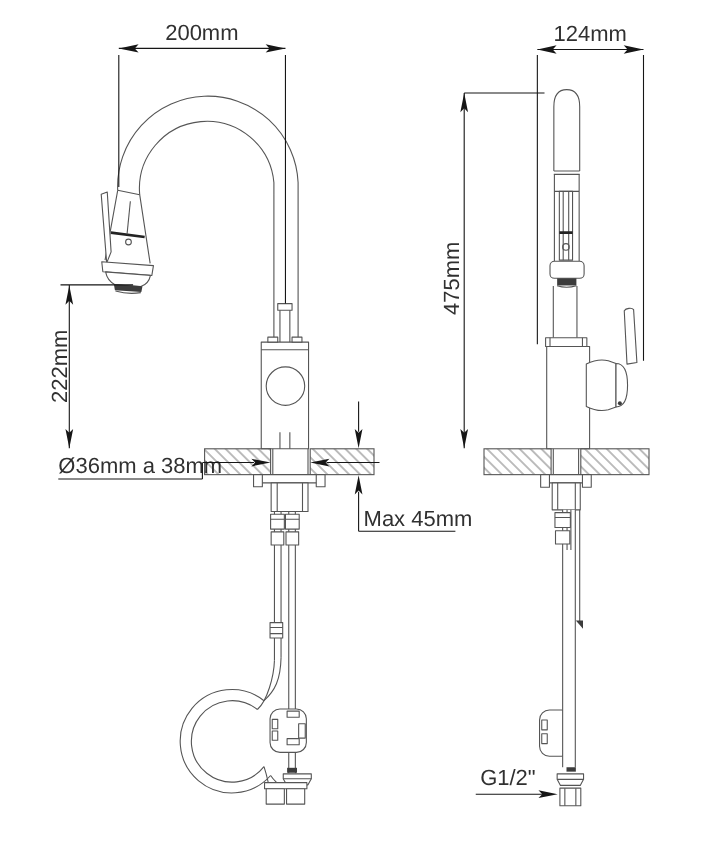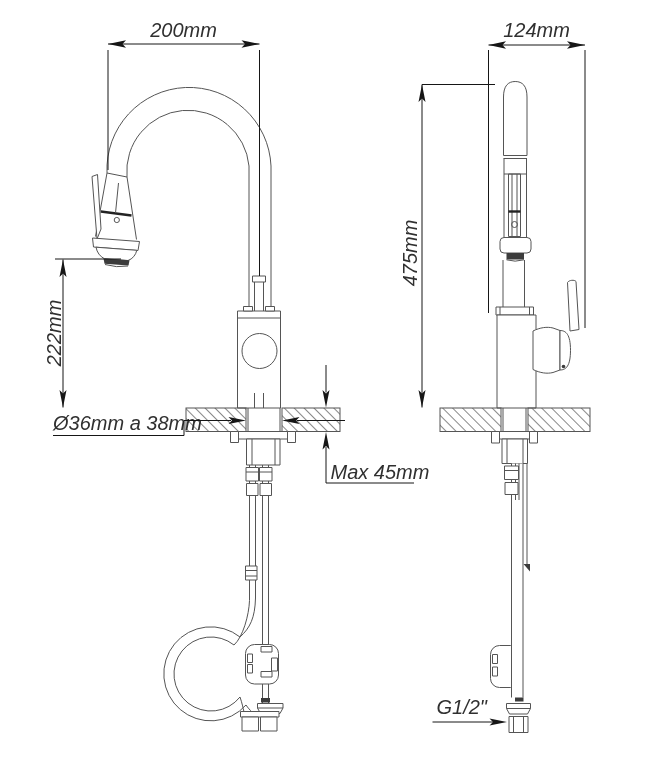--- a/index.html
+++ b/index.html
@@ -1,20 +1,20 @@
 <!DOCTYPE html>
 <html style="--line: #555555; --text: #303030; --arrow: #161616; --background: #ffffff; --hatch: #7a7a7a; --dark: #3c3c3c;"><head>
 <meta charset="utf-8">
 <style>
   :root{
     --line:#555555; --text:#303030; --arrow:#161616;
     --background:#ffffff; --hatch:#7a7a7a; --dark:#3c3c3c;
   }
   html,body{margin:0;padding:0;background:var(--background);}
-  .stage{width:645px;height:774px;position:relative;background:var(--background);overflow:hidden;font-style:italic;}
+  .stage{width:645px;height:774px;position:relative;background:var(--background);overflow:hidden;}
   svg{display:block;}
   .ln{fill:none;stroke:var(--line);stroke-width:1;stroke-linejoin:round;stroke-linecap:butt;}
   .ln2{fill:none;stroke:#232323;stroke-width:2.4;stroke-linejoin:round;}
   .wh{fill:#ffffff;stroke:var(--line);stroke-width:1;stroke-linejoin:round;}
   .dk{fill:var(--dark);stroke:none;}
   .dim{fill:none;stroke:var(--arrow);stroke-width:1;}
   .ah{fill:var(--arrow);stroke:none;}
   .hpat{stroke:var(--hatch);stroke-width:0.9;}
   .hr{fill:url(#hatch);stroke:var(--line);stroke-width:1;}
   .txt{font-family:"Liberation Sans","DejaVu Sans",sans-serif;font-size:20px;fill:var(--text);}

